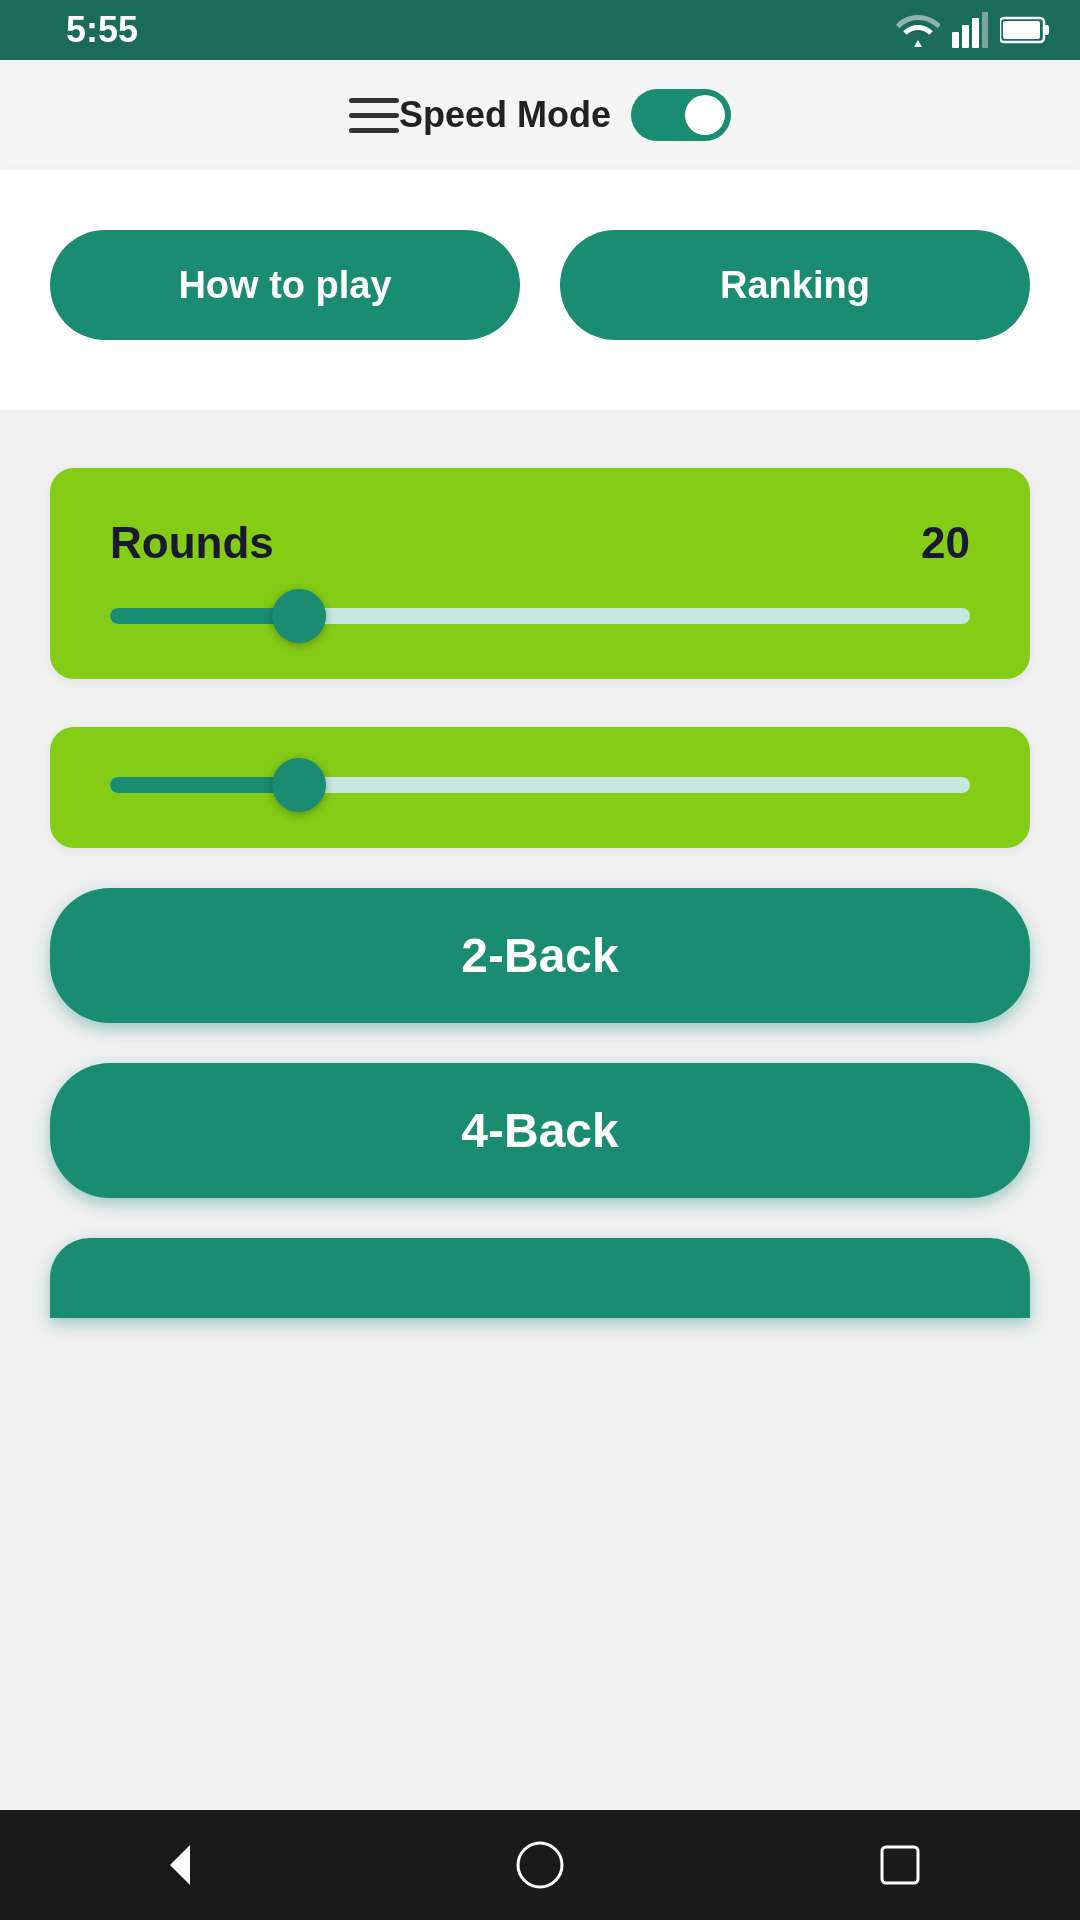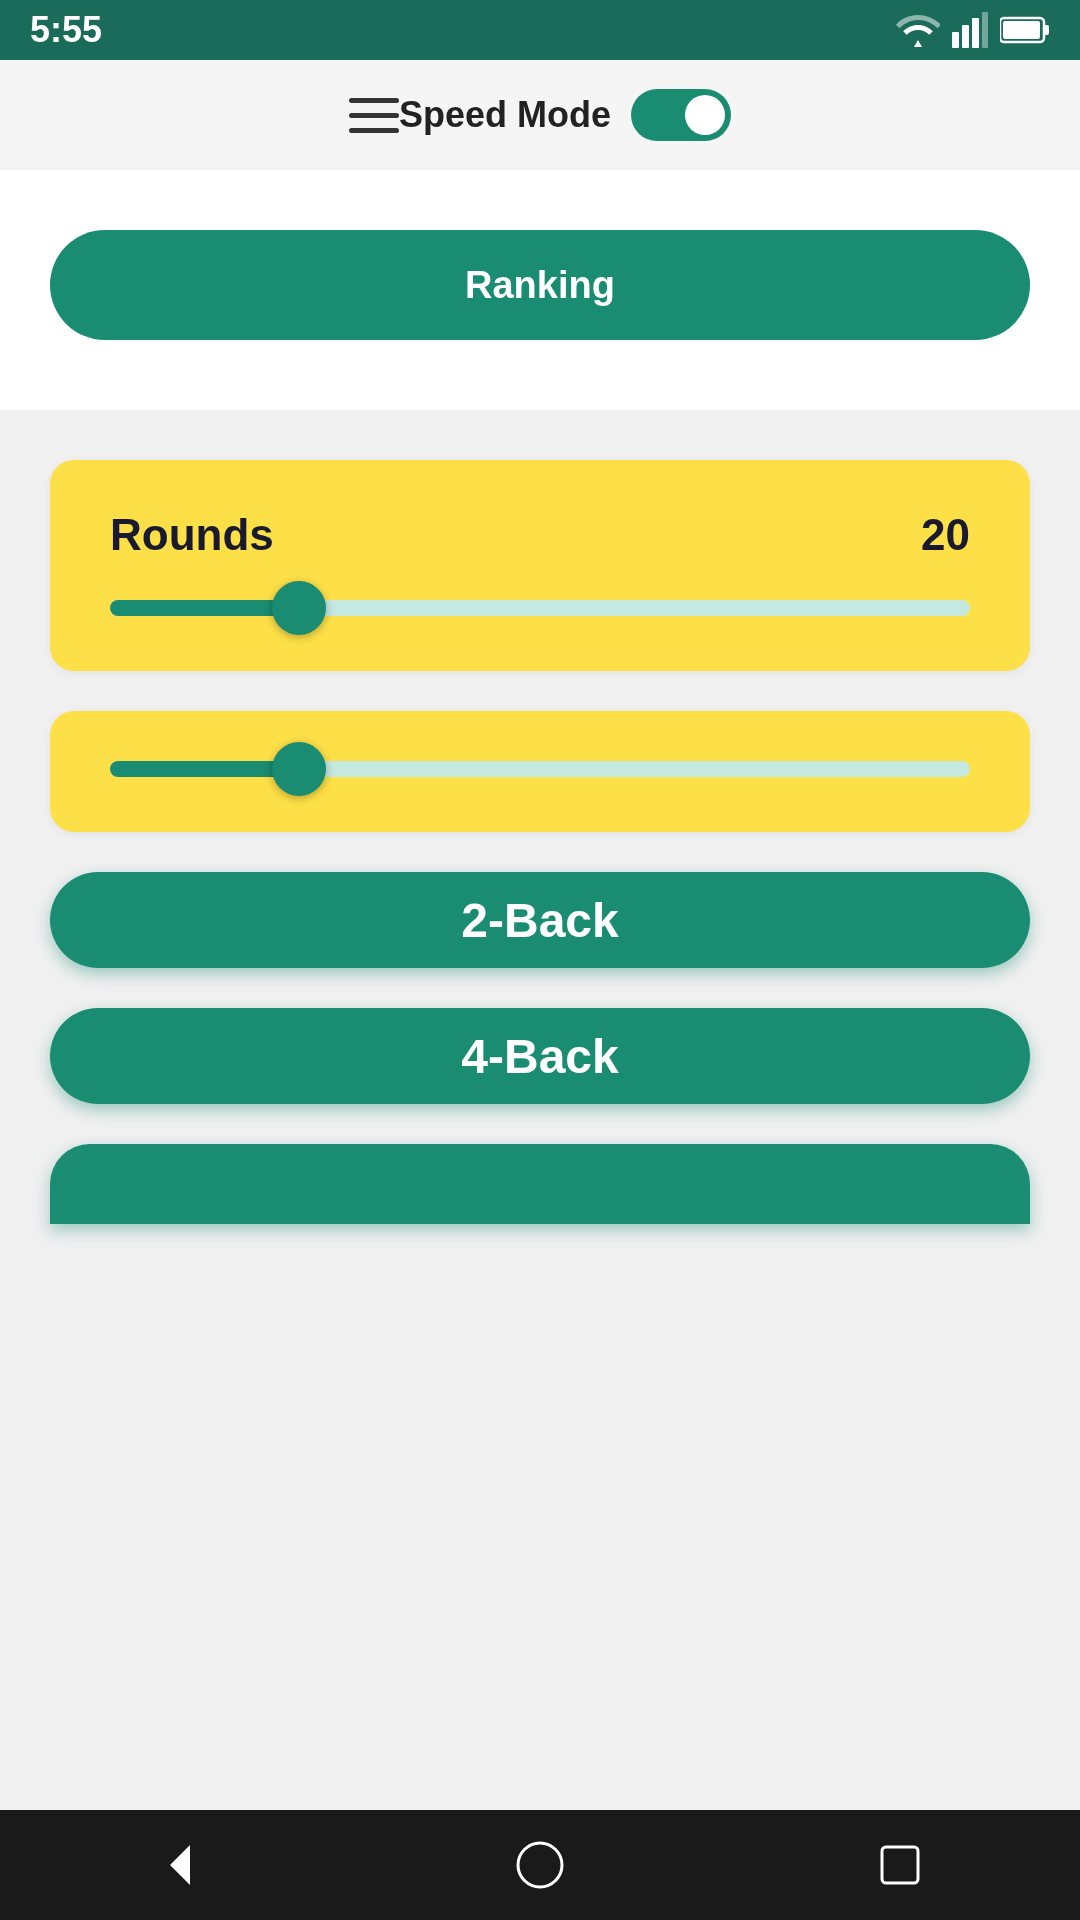--- a/index.html
+++ b/index.html
@@ -27,20 +27,21 @@
       align-items: center;
       justify-content: space-between;
       padding: 0 30px;
       flex-shrink: 0;
     }
 
     .status-time {
       color: white;
       font-size: 36px;
       font-weight: bold;
+      margin-left: 36px;
     }
 
     .status-icons {
       display: flex;
       align-items: center;
       gap: 12px;
     }
 
     .status-icons svg {
       fill: white;
@@ -147,24 +148,25 @@
       background: #f0f0f0;
       padding: 50px 50px 0;
       display: flex;
       flex-direction: column;
       gap: 40px;
       overflow: hidden;
     }
 
     
     .slider-card {
-      background: #fde047;
+      background: #84cc16;
       border-radius: 24px;
       padding: 50px 60px 55px;
       box-shadow: 0 2px 8px rgba(0,0,0,0.06);
+      margin-top: 8px;
     }
 
     .slider-header {
       display: flex;
       justify-content: space-between;
       align-items: center;
       margin-bottom: 40px;
     }
 
     .slider-label {
@@ -202,21 +204,21 @@
       width: 54px;
       height: 54px;
       background: #1a8c72;
       border-radius: 50%;
       box-shadow: 0 2px 8px rgba(0,0,0,0.3);
     }
 
     
     .game-btn {
       width: 100%;
-      height: 96px;
+      height: 135px;
       border-radius: 60px;
       background: #1a8c72;
       border: none;
       color: white;
       font-size: 48px;
       font-weight: 800;
       cursor: pointer;
       display: flex;
       align-items: center;
       justify-content: center;
@@ -299,20 +301,21 @@
     <span></span>
   </div>
   <div class="speed-mode-container">
     <span class="speed-mode-label">Speed Mode</span>
     <div class="toggle-switch"></div>
   </div>
 </div>
 
 <div class="hero-section">
   <div class="hero-buttons">
+    <button class="hero-btn">How to play</button>
     <button class="hero-btn">Ranking</button>
   </div>
 </div>
 
 <div class="main-content">
 
   <div class="slider-card">
     <div class="slider-header">
       <span class="slider-label">Rounds</span>
       <span class="slider-value">20</span>

